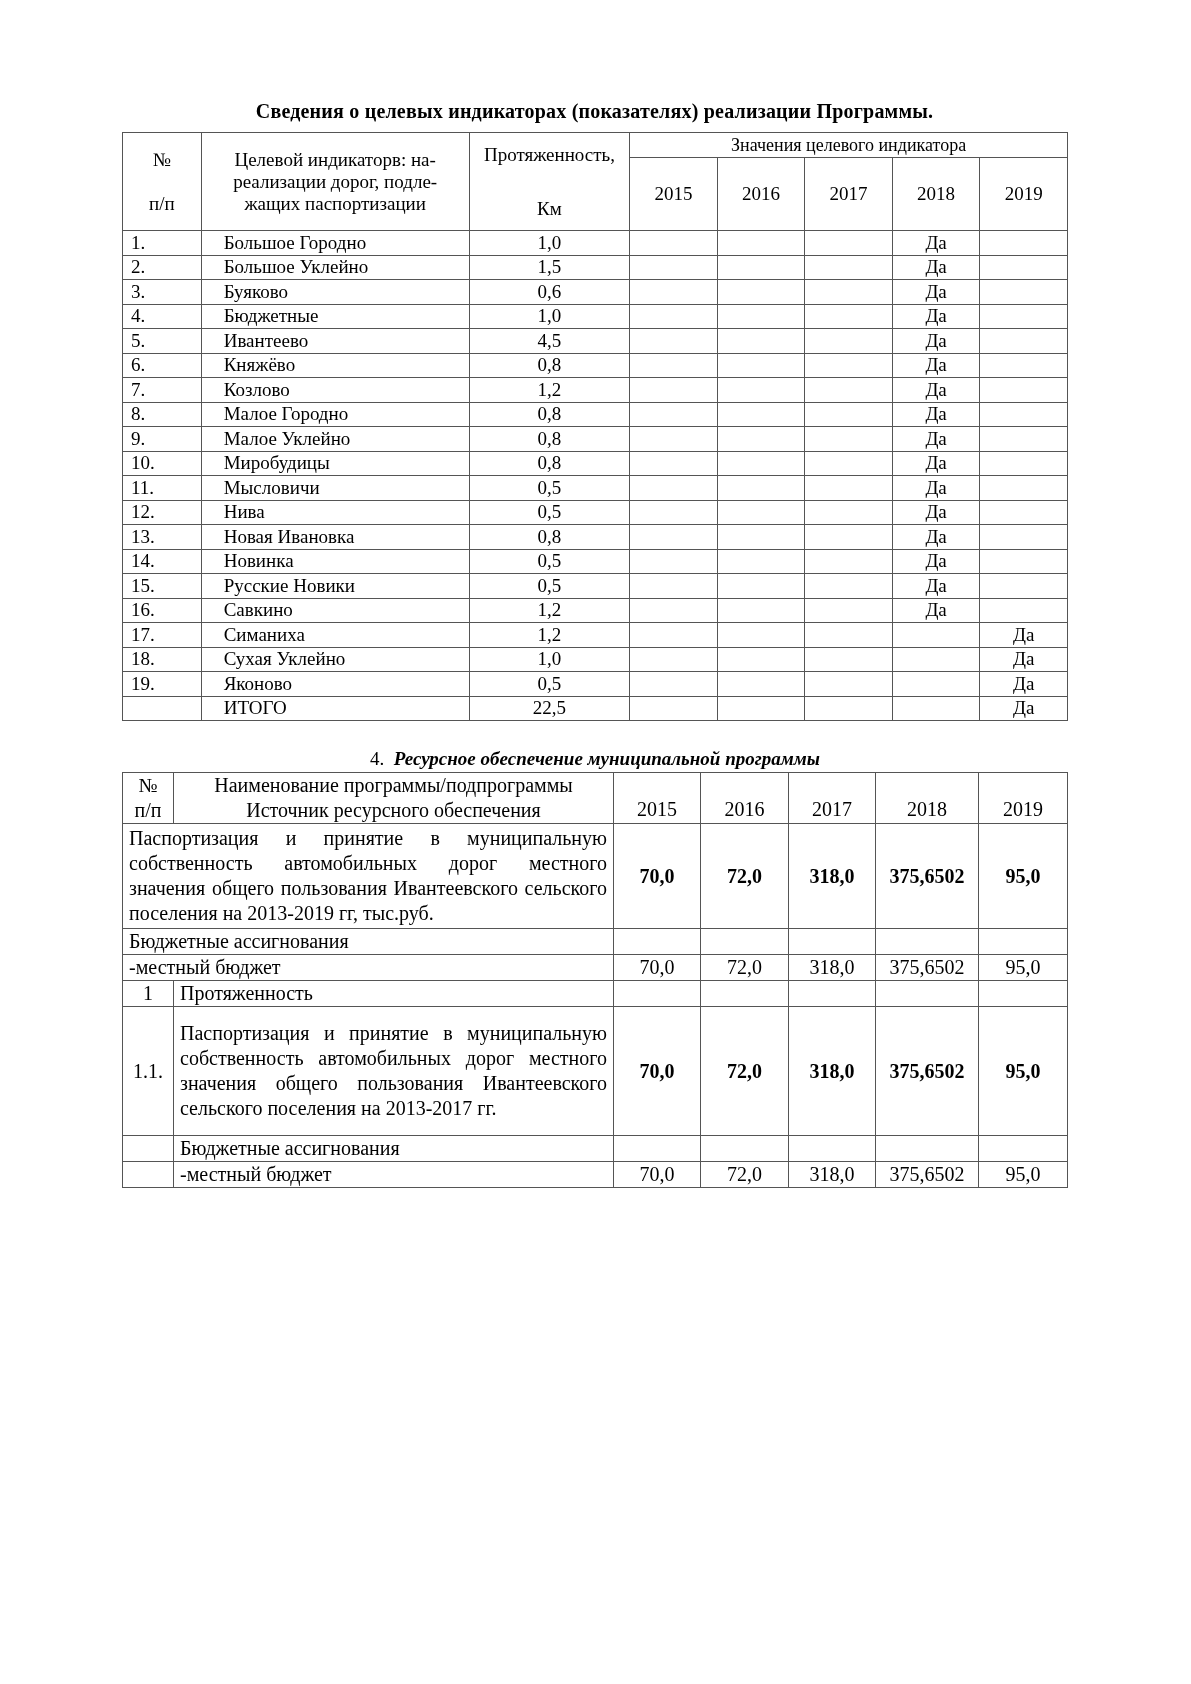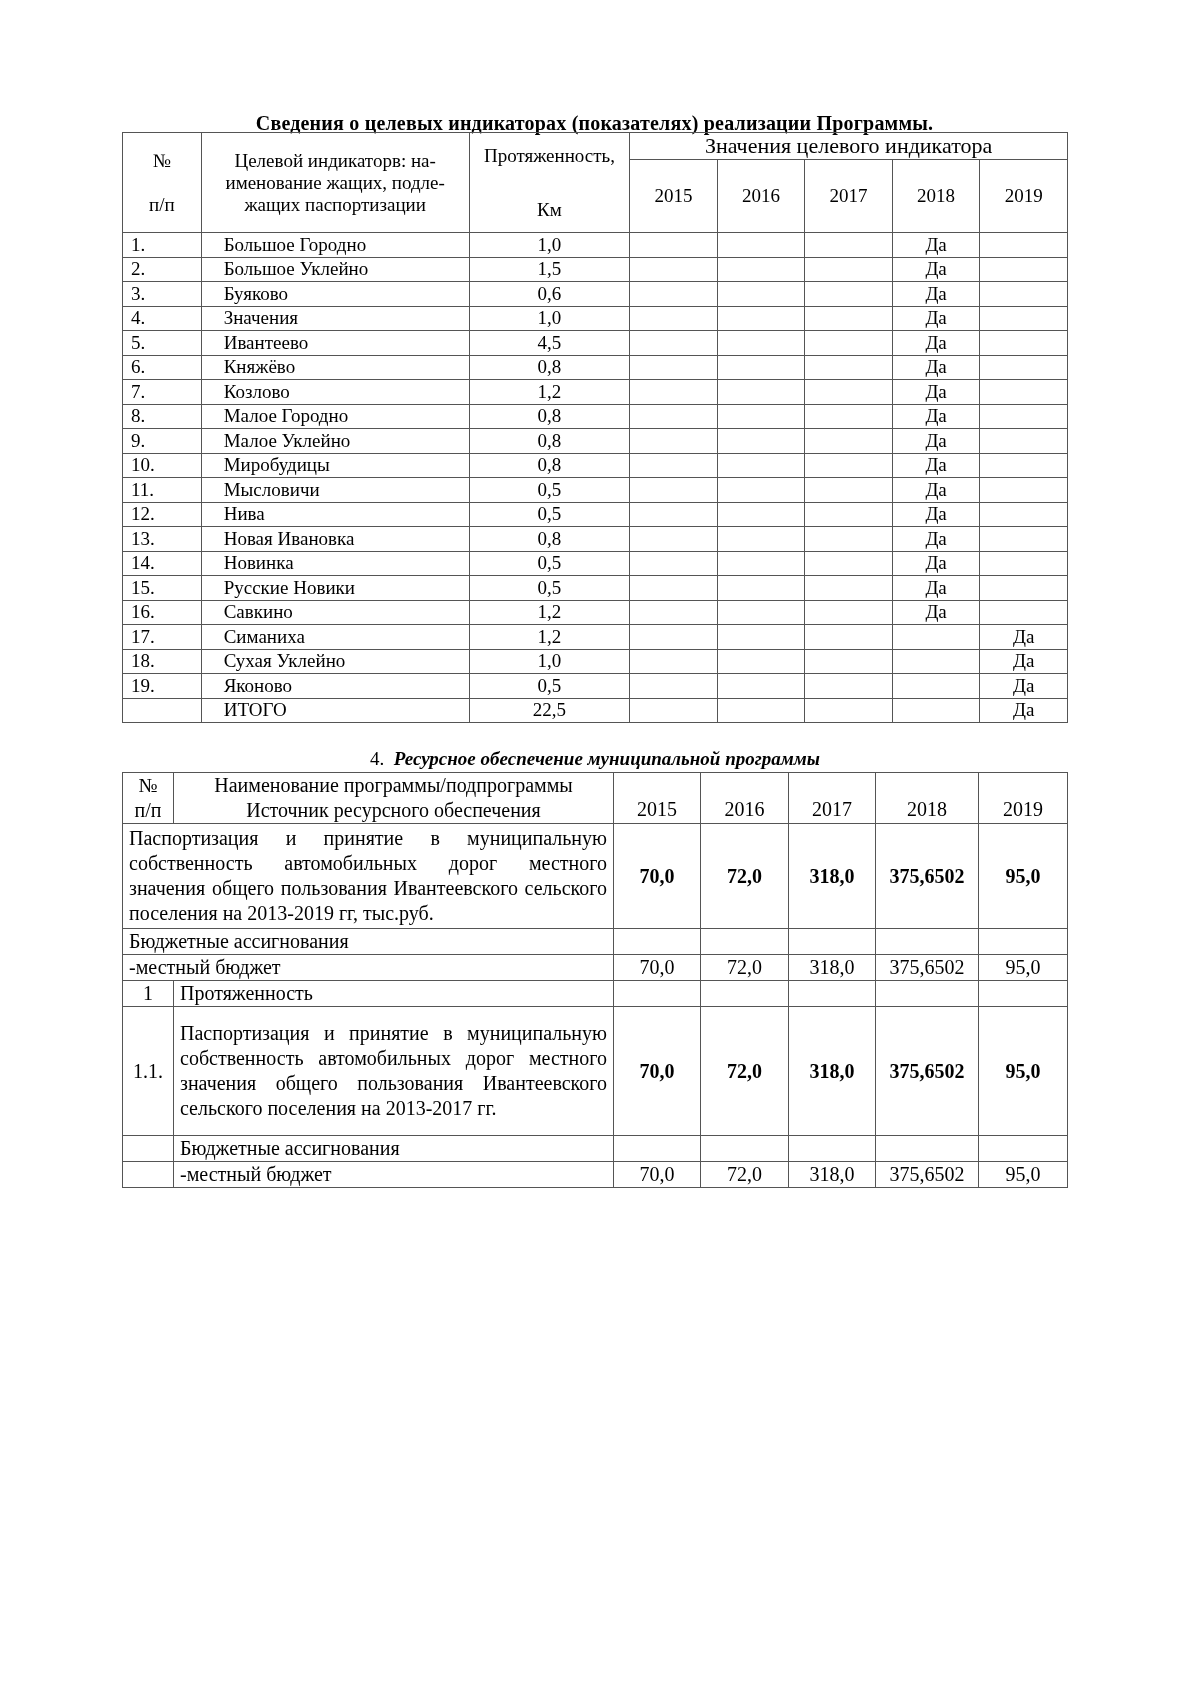--- a/index.html
+++ b/index.html
@@ -2,39 +2,39 @@
 <html><head>
   <meta charset="utf-8">
   <style>
     html, body { margin: 0; padding: 0; background: #ffffff; }
     body {
       width: 1191px; height: 1684px; position: relative;
       font-family: "Liberation Serif", "DejaVu Serif", serif;
       color: #000;
     }
     .title1 {
-      position: absolute; left: 122px; top: 112px; width: 945px;
+      position: absolute; left: 122px; top: 100px; width: 945px;
       text-align: center; font-weight: bold; font-size: 20px; letter-spacing: 0.2px;
     }
     table { border-collapse: collapse; position: absolute; }
     td, th { border: 1.5px solid #555; padding: 0; font-weight: normal; }
 
     
     #t1 { left: 122px; top: 132px; width: 946px; font-size: 19px; }
     #t1 .hdr td { vertical-align: middle; }
     #t1 td.num { width: 72px; padding-left: 8px; }
     #t1 td.name { width: 252px; padding-left: 22px; }
     #t1 td.len { width: 161px; text-align: center; }
     #t1 td.yr { width: 89px; text-align: center; }
     #t1 tbody tr { height: 24.5px; }
     #t1 tbody td { line-height: 22px; }
     .h-num { text-align: center; font-size: 19px; }
     .h-name { text-align: center; font-size: 19px; line-height: 22px; margin-left: 12px; }
     .h-len { text-align: center; font-size: 19px; }
-    .h-group { text-align: center; font-size: 22px; height: 24px; }
+    .h-group { text-align: center; font-size: 18px; height: 24px; }
     .h-year { text-align: center; font-size: 19px; height: 72px; }
 
     .title2 {
       position: absolute; left: 122px; top: 748px; width: 946px;
       text-align: center; font-size: 19px;
     }
     .title2 b { font-weight: bold; font-style: italic; }
 
     
     #t2 { left: 122px; top: 772px; width: 946px; font-size: 20px; }
@@ -58,21 +58,21 @@
 
 <table id="t1">
   <thead>
     <tr class="hdr">
       <td class="num h-num" rowspan="2" style="padding-left:0;">
         <div style="margin-bottom:22px;">№</div>
         <div>п/п</div>
       </td>
       <td class="name h-name" rowspan="2" style="padding-left:0;">
         <div>Целевой индикаторв: на-</div>
-        <div>именование жащих, подле-</div>
+        <div>реализации дорог, подле-</div>
         <div>жащих паспортизации</div>
       </td>
       <td class="len h-len" rowspan="2">
         <div style="margin-bottom:32px;">Протяженность,</div>
         <div>Км</div>
       </td>
       <td class="h-group" colspan="5">Значения целевого индикатора</td>
     </tr>
     <tr class="hdr">
       <td class="yr h-year">2015</td>
@@ -108,21 +108,21 @@
         <td class="name">Буяково</td>
         <td class="len">0,6</td>
         <td class="yr"></td>
         <td class="yr"></td>
         <td class="yr"></td>
         <td class="yr">Да</td>
         <td class="yr"></td>
       </tr>
       <tr>
         <td class="num">4.</td>
-        <td class="name">Значения</td>
+        <td class="name">Бюджетные</td>
         <td class="len">1,0</td>
         <td class="yr"></td>
         <td class="yr"></td>
         <td class="yr"></td>
         <td class="yr">Да</td>
         <td class="yr"></td>
       </tr>
       <tr>
         <td class="num">5.</td>
         <td class="name">Ивантеево</td>

